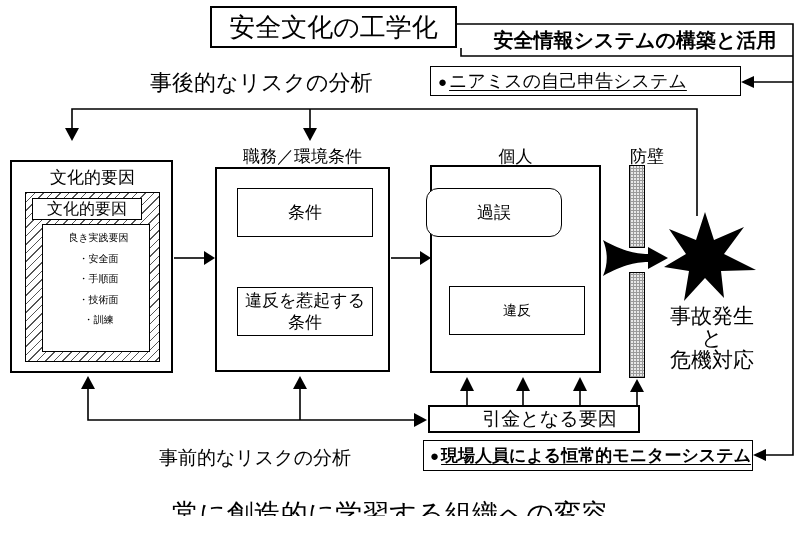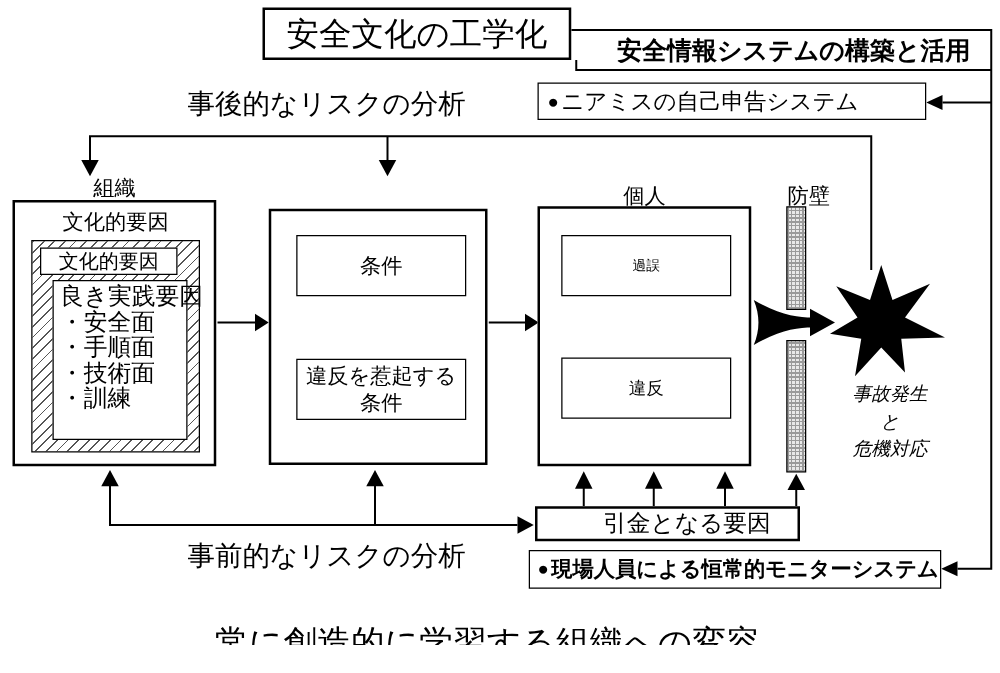--- a/index.html
+++ b/index.html
@@ -18,21 +18,21 @@
     border:1px solid #000;
     background-image:repeating-linear-gradient(135deg,#555 0px,#555 1px,#ffffff 1px,#ffffff 6px);
   }
   .barrier{
     border:1px solid #000;
     background-color:#e8e8e8;
     background-image:
       repeating-linear-gradient(0deg,#9a9a9a 0 1px,transparent 1px 3px),
       repeating-linear-gradient(90deg,#9a9a9a 0 1px,transparent 1px 3px);
   }
-  .u{text-underline-offset:3px;}
+  .u{text-decoration:underline;text-underline-offset:3px;}
   .bullet{font-size:15px;margin-right:2px;}
 </style>
 </head>
 <body>
 
 <div id="canvas">
 
   <svg width="800" height="538" viewBox="0 0 800 538">
     <g stroke="#000" stroke-width="1.6" fill="none">
 
@@ -83,29 +83,29 @@
   </div>
   <div class="abs" style="left:480px;top:27px;width:310px;text-align:center;font-size:20px;font-weight:bold;white-space:nowrap;">安全情報システムの構築と活用</div>
 
   <div class="abs" style="left:150px;top:68px;width:250px;font-size:22px;white-space:nowrap;">事後的なリスクの分析</div>
 
   <div class="abs box thin" style="left:430px;top:66px;width:311px;height:30px;display:flex;align-items:center;padding-left:7px;font-size:18px;white-space:nowrap;">
     <span class="bullet">●</span>
     <span class="u">ニアミスの自己申告システム</span>
   </div>
 
-  <div class="abs ctr lbl" style="left:10px;top:140px;width:163px;height:20px;">組織</div>
+  <div class="abs ctr lbl" style="left:215px;top:146px;width:175px;height:20px;">職務／環境条件</div>
   <div class="abs ctr lbl" style="left:430px;top:146px;width:171px;height:20px;">個人</div>
   <div class="abs ctr lbl" style="left:622px;top:146px;width:50px;height:20px;">防壁</div>
 
   <div class="abs box" style="left:10px;top:160px;width:163px;height:213px;"></div>
   <div class="abs ctr lbl" style="left:25px;top:166px;width:135px;height:22px;">文化的要因</div>
   <div class="abs hatch" style="left:25px;top:192px;width:135px;height:170px;"></div>
   <div class="abs ctr" style="left:32px;top:198px;width:110px;height:22px;border:1px solid #000;background:#fff;font-size:16px;white-space:nowrap;">文化的要因</div>
-  <div class="abs" style="left:42px;top:224px;width:108px;height:128px;border:1px solid #000;background:#fff;padding:3px 0 0 5px;font-size:19px;line-height:20.5px;white-space:nowrap;">
+  <div class="abs" style="left:42px;top:224px;width:108px;height:128px;border:1px solid #000;background:#fff;padding:3px 0 0 5px;font-size:10px;line-height:20.5px;white-space:nowrap;text-align:center;">
     <div>良き実践要因</div>
     <div>・安全面</div>
     <div>・手順面</div>
     <div>・技術面</div>
     <div>・訓練</div>
   </div>
 
   <div class="abs box" style="left:215px;top:167px;width:175px;height:205px;"></div>
   <div class="abs box thin ctr" style="left:237px;top:188px;width:136px;height:49px;font-size:17px;line-height:22px;">
     <div>
@@ -113,41 +113,41 @@
     </div>
   </div>
   <div class="abs box thin ctr" style="left:237px;top:287px;width:136px;height:49px;font-size:17px;line-height:22px;">
     <div>
       <span style="display:block;">違反を惹起する</span>
       <span style="display:block;">条件</span>
     </div>
   </div>
 
   <div class="abs box" style="left:430px;top:165px;width:171px;height:208px;"></div>
-  <div class="abs box thin ctr" style="left:449px;top:188px;width:136px;height:49px;font-size:11px;">
+  <div class="abs box thin ctr" style="left:426px;top:188px;width:136px;height:49px;font-size:17px;border-radius:12px;">
     <span>過誤</span>
   </div>
   <div class="abs box thin ctr" style="left:449px;top:286px;width:136px;height:49px;font-size:14px;">
     <span>違反</span>
   </div>
 
   <div class="abs barrier" style="left:629px;top:165px;width:16px;height:83px;"></div>
   <div class="abs barrier" style="left:629px;top:272px;width:16px;height:106px;"></div>
 
-  <div class="abs" style="left:660px;top:305px;width:104px;text-align:center;font-size:15px;line-height:22px;font-style:italic;">
+  <div class="abs" style="left:660px;top:305px;width:104px;text-align:center;font-size:21px;line-height:22px;">
     <div>事故発生</div>
     <div>と</div>
     <div>危機対応</div>
   </div>
 
   <div class="abs box ctr" style="left:428px;top:405px;width:212px;height:28px;font-size:19px;padding-left:31px;">
     <span>引金となる要因</span>
   </div>
 
-  <div class="abs" style="left:150px;top:430px;width:210px;text-align:center;font-size:22px;white-space:nowrap;">事前的なリスクの分析</div>
+  <div class="abs" style="left:150px;top:445px;width:210px;text-align:center;font-size:19px;white-space:nowrap;">事前的なリスクの分析</div>
 
   <div class="abs box thin" style="left:423px;top:440px;width:330px;height:31px;display:flex;align-items:center;padding-left:6px;font-size:17px;font-weight:bold;white-space:nowrap;">
     <span class="bullet">●</span>
     <span class="u">現場人員による恒常的モニターシステム</span>
   </div>
 
   <div class="abs" style="left:0;top:496px;width:780px;text-align:center;font-size:27px;white-space:nowrap;">常に創造的に学習する組織への変容</div>
 
 </div>
 

